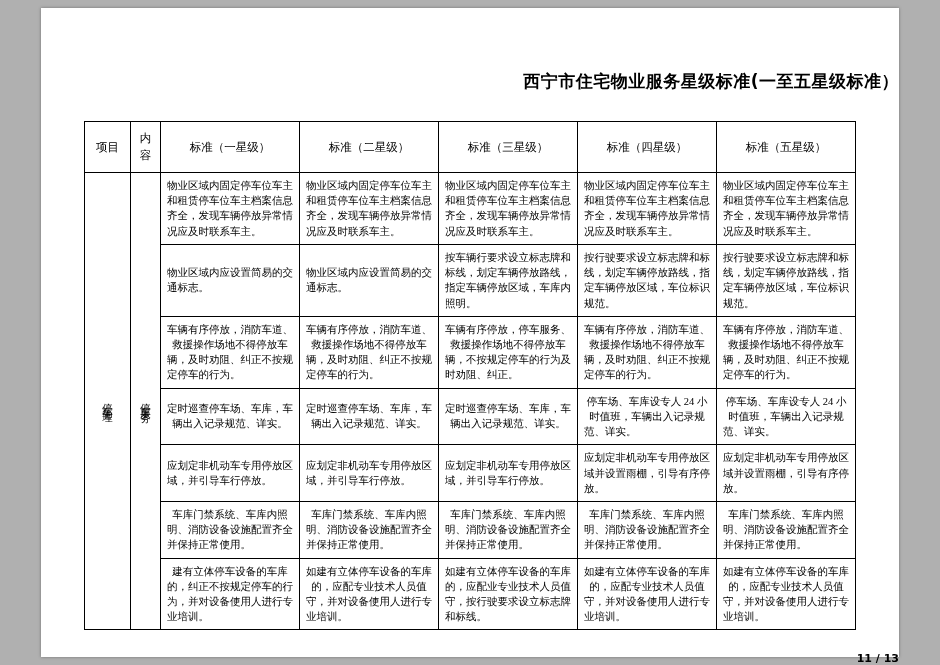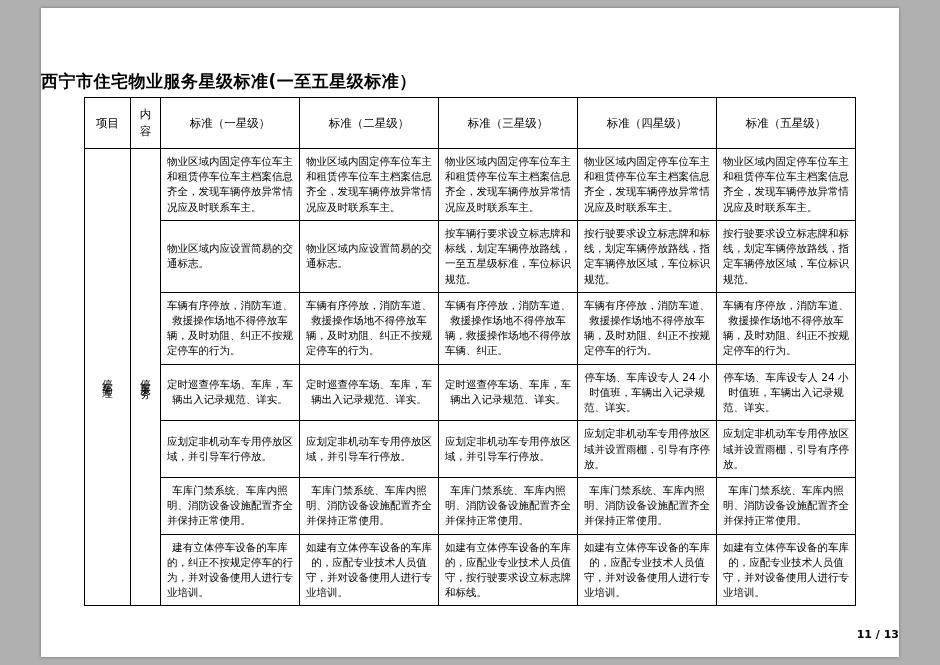--- a/index.html
+++ b/index.html
@@ -17,30 +17,30 @@
     position: absolute;
     left: 41px;
     top: 8px;
     width: 858px;
     height: 649px;
     background: #ffffff;
     box-shadow: 0 0 3px rgba(0,0,0,0.35);
     box-sizing: border-box;
   }
   .doc-title {
-    text-align: left;
+    text-align: right;
     font-size: 17px;
     font-weight: bold;
     color: #000;
     margin-top: 62px;
     letter-spacing: 0.5px;
     font-family: "DejaVu Sans", "Liberation Sans", sans-serif;
   }
   .table-wrap {
-    margin: 4px auto 0 auto;
+    margin: 28px auto 0 auto;
     width: 772px;
   }
   table.std {
     border-collapse: collapse;
     width: 100%;
     table-layout: fixed;
   }
   table.std td, table.std th {
     border: 1px solid #000;
     vertical-align: middle;
@@ -54,20 +54,21 @@
   table.std thead td {
     height: 40px;
     font-size: 11.5px;
   }
   td.cell-body {
     text-align: justify;
     text-align-last: left;
     vertical-align: top;
     font-size: 10px;
     line-height: 1.5;
+    font-family: Liberation Serif, serif;
   }
   td.cell-body.center-lines {
     text-align: center;
     text-align-last: center;
     border-radius: 20px;
   }
   .col-item { width: 46px; }
   .col-content { width: 30px; }
   .col-std { width: 139px; }
   td.vert {
@@ -132,28 +133,28 @@
           <td class="vert-sub" rowspan="7">停车服务</td>
           <td class="cell-body">物业区域内固定停车位车主和租赁停车位车主档案信息齐全，发现车辆停放异常情况应及时联系车主。</td>
           <td class="cell-body">物业区域内固定停车位车主和租赁停车位车主档案信息齐全，发现车辆停放异常情况应及时联系车主。</td>
           <td class="cell-body">物业区域内固定停车位车主和租赁停车位车主档案信息齐全，发现车辆停放异常情况应及时联系车主。</td>
           <td class="cell-body">物业区域内固定停车位车主和租赁停车位车主档案信息齐全，发现车辆停放异常情况应及时联系车主。</td>
           <td class="cell-body">物业区域内固定停车位车主和租赁停车位车主档案信息齐全，发现车辆停放异常情况应及时联系车主。</td>
         </tr>
         <tr>
           <td class="cell-body">物业区域内应设置简易的交通标志。</td>
           <td class="cell-body">物业区域内应设置简易的交通标志。</td>
-          <td class="cell-body">按车辆行要求设立标志牌和标线，划定车辆停放路线，一至五星级标准，车位标识规范。</td>
+          <td class="cell-body">按车辆行要求设立标志牌和标线，划定车辆停放路线，指定车辆停放区域，车库内照明。</td>
           <td class="cell-body">按行驶要求设立标志牌和标线，划定车辆停放路线，指定车辆停放区域，车位标识规范。</td>
           <td class="cell-body">按行驶要求设立标志牌和标线，划定车辆停放路线，指定车辆停放区域，车位标识规范。</td>
         </tr>
         <tr>
           <td class="cell-body">车辆有序停放，消防车道、救援操作场地不得停放车辆，及时劝阻、纠正不按规定停车的行为。</td>
           <td class="cell-body">车辆有序停放，消防车道、救援操作场地不得停放车辆，及时劝阻、纠正不按规定停车的行为。</td>
-          <td class="cell-body">车辆有序停放，消防车道、救援操作场地不得停放车辆，救援操作场地不得停放车辆、纠正。</td>
+          <td class="cell-body">车辆有序停放，停车服务、救援操作场地不得停放车辆，不按规定停车的行为及时劝阻、纠正。</td>
           <td class="cell-body">车辆有序停放，消防车道、救援操作场地不得停放车辆，及时劝阻、纠正不按规定停车的行为。</td>
           <td class="cell-body">车辆有序停放，消防车道、救援操作场地不得停放车辆，及时劝阻、纠正不按规定停车的行为。</td>
         </tr>
         <tr>
           <td class="cell-body center-lines">定时巡查停车场、车库，车辆出入记录规范、详实。</td>
           <td class="cell-body center-lines">定时巡查停车场、车库，车辆出入记录规范、详实。</td>
           <td class="cell-body center-lines">定时巡查停车场、车库，车辆出入记录规范、详实。</td>
           <td class="cell-body">停车场、车库设专人 24 小时值班，车辆出入记录规范、详实。</td>
           <td class="cell-body">停车场、车库设专人 24 小时值班，车辆出入记录规范、详实。</td>
         </tr>

